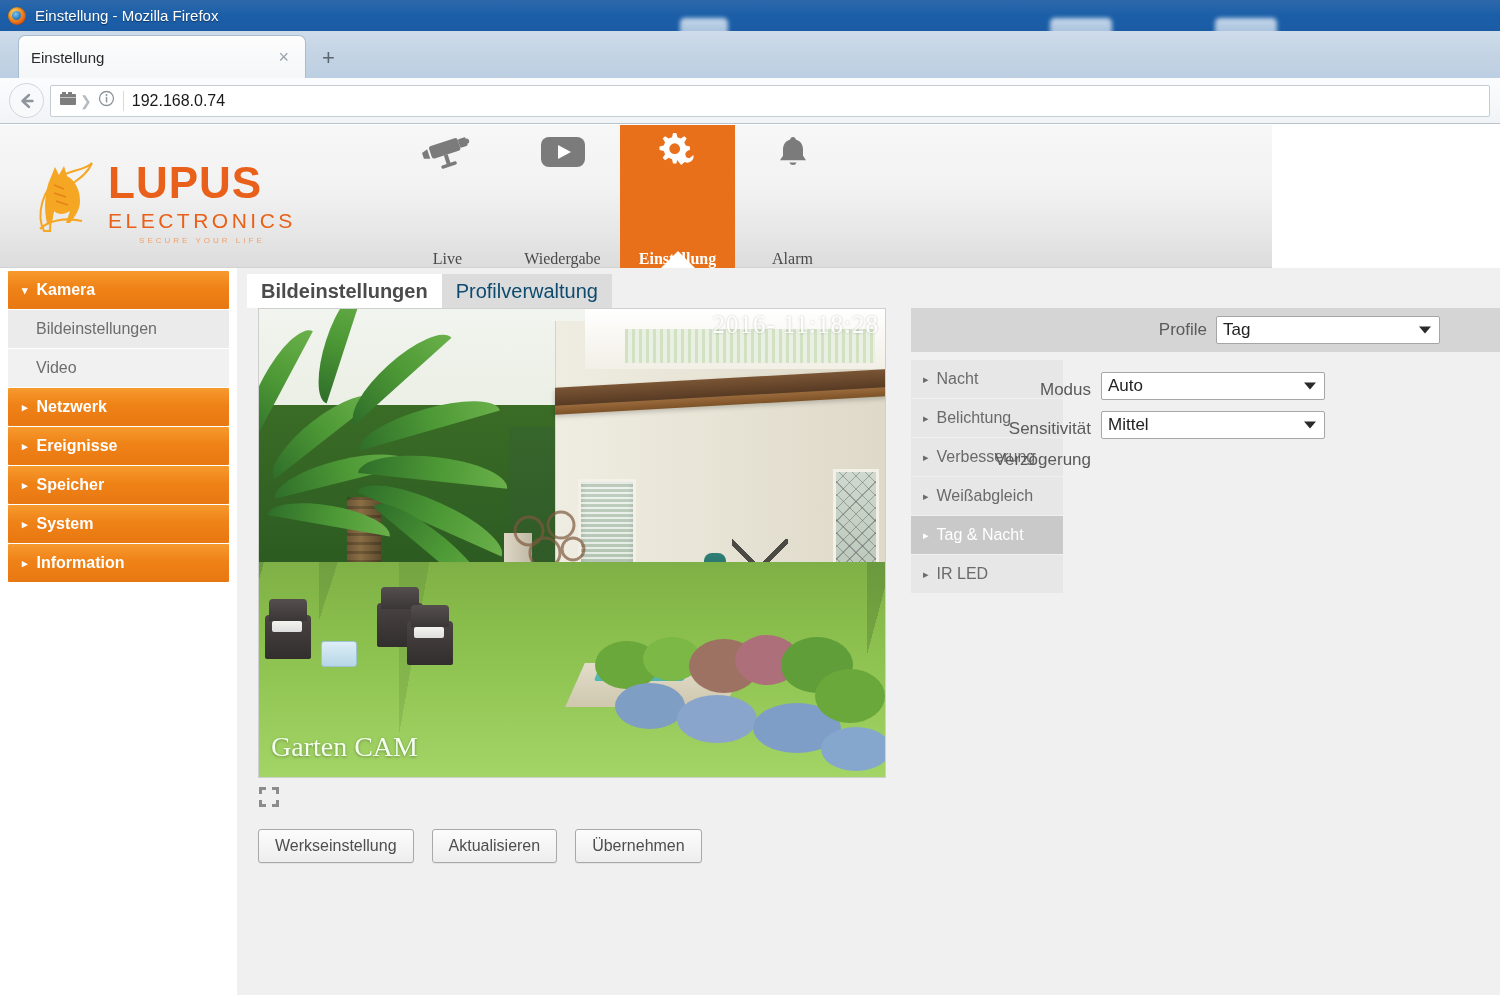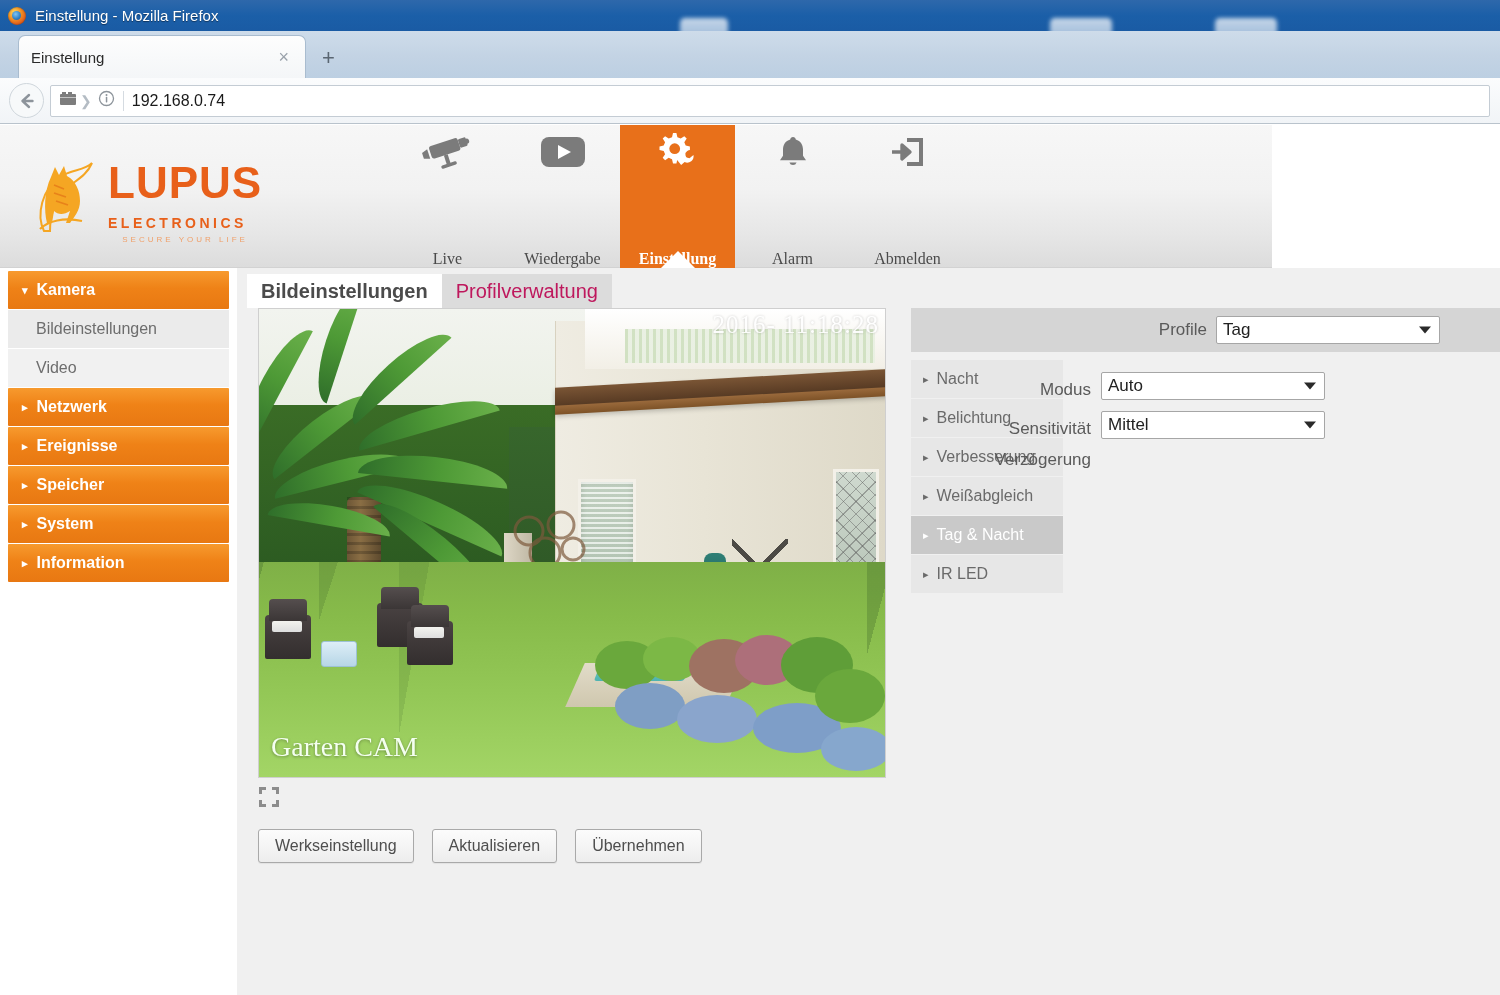--- a/index.html
+++ b/index.html
@@ -103,22 +103,22 @@
     position:absolute; left:30px; top:30px; width:245px; height:82px;
   }
   .logo-text{
     position:absolute; left:78px; top:6px;
   }
   .logo-lupus{
     font-size:44px; font-weight:bold; letter-spacing:1px;
     color:#e8601a; line-height:1; font-family:"Liberation Sans", sans-serif;
   }
   .logo-electronics{
-    font-size:14px; font-weight:bold; letter-spacing:3.5px;
-    color:#e8601a; line-height:1; margin-top:11px;
+    font-size:21px; font-weight:normal; letter-spacing:3.5px;
+    color:#e8601a; line-height:1; margin-top:5px;
   }
   .logo-tagline{
     font-size:8px; letter-spacing:3px; color:#f0a06a; margin-top:5px; text-align:center;
   }
 
   .mainnav{
     position:absolute; left:390px; top:0; height:143px; display:flex;
   }
   .navitem{
     width:115px; height:143px;
@@ -164,21 +164,21 @@
   }
 
   .tabs{
     position:relative; height:40px; padding-left:10px; display:flex; align-items:flex-end;
   }
   .tab{
     height:34px; padding:0 14px; display:flex;align-items:center;
     font-size:20px; cursor:pointer;
   }
   .tab.active{ background:#ffffff; color:#4b4b4b; font-weight:bold; }
-  .tab.inactive{ background:#dcdcdc; color:#be185d; }
+  .tab.inactive{ background:#dcdcdc; color:#0c4a6e; }
 
   .panel{
     position:absolute; left:0; top:40px; width:1263px; height:881px;
     background:#f0f0f0;
   }
 
   
   .video-wrap{ position:absolute; left:21px; top:0px; width:628px; height:470px; }
   .video{
     position:absolute; left:0; top:0; width:628px; height:470px;
@@ -469,29 +469,20 @@
         <span class="ico">
           <svg width="40" height="40" viewBox="0 0 40 40" aria-hidden="true">
             <path d="M20 5 c1.6 0 2.6 1 2.8 2.4 C27.6 8.9 30 12.6 30 17.6 v6.2 l3 4.4 H7 l3-4.4 v-6.2
                      c0-5 2.4-8.7 7.2-10.2 C17.4 6 18.4 5 20 5 Z" fill="#7b7b7b"></path>
             <path d="M16.4 30.5 a3.8 3.8 0 0 0 7.2 0 Z" fill="#7b7b7b"></path>
           </svg>
         </span>
         <span class="lbl">Alarm</span>
       </div>
 
-      <div class="navitem">
-        <span class="ico">
-          <svg width="42" height="40" viewBox="0 0 42 40" aria-hidden="true">
-            <path d="M20 6 h16 v28 h-16 v-4 h12 v-20 h-12 Z" fill="#7b7b7b"></path>
-            <path d="M5 20 h16 M15 13 l8 7 l-8 7 Z" fill="#7b7b7b" stroke="#7b7b7b" stroke-width="3.4" stroke-linejoin="round"></path>
-          </svg>
-        </span>
-        <span class="lbl">Abmelden</span>
-      </div>
 
     </div>
   </div>
 
   <div class="body-area">
 
     <div class="sidebar">
       <div class="sb-group">
         <span class="arw">▾</span>
         <span>Kamera</span>

